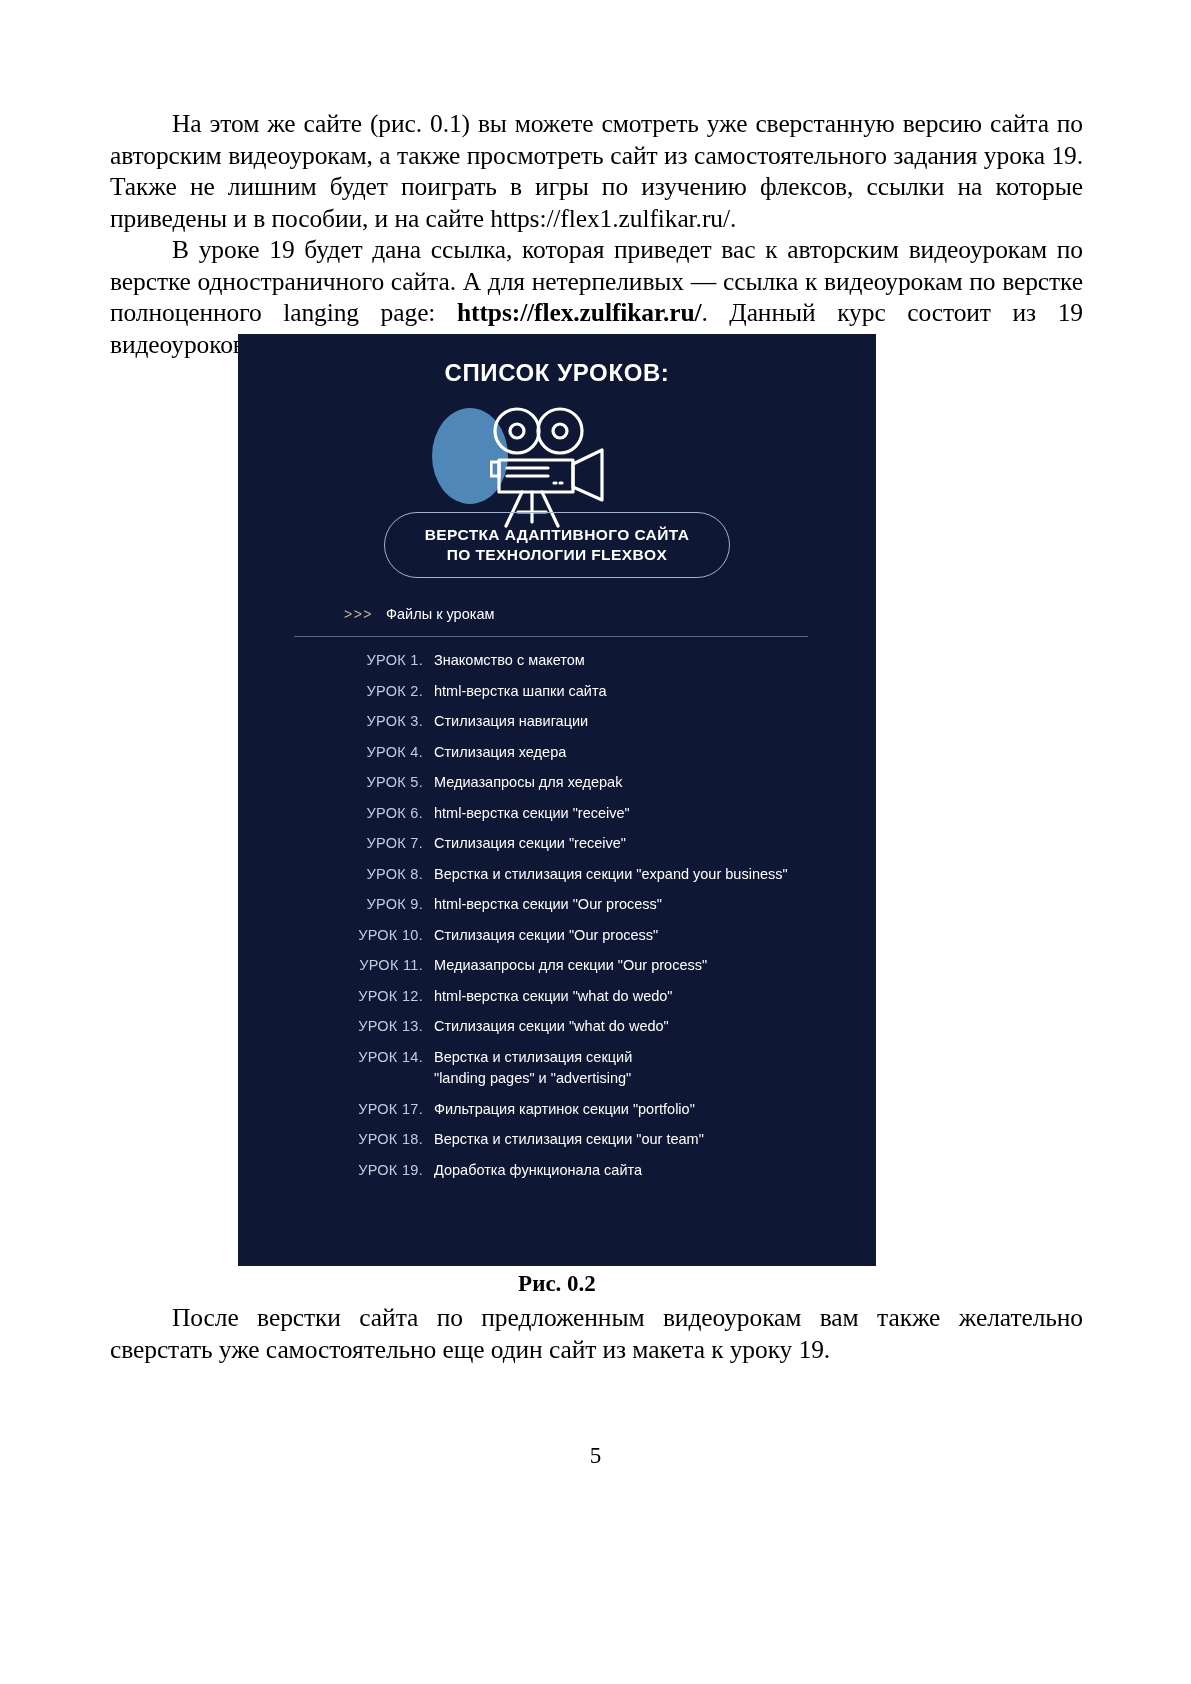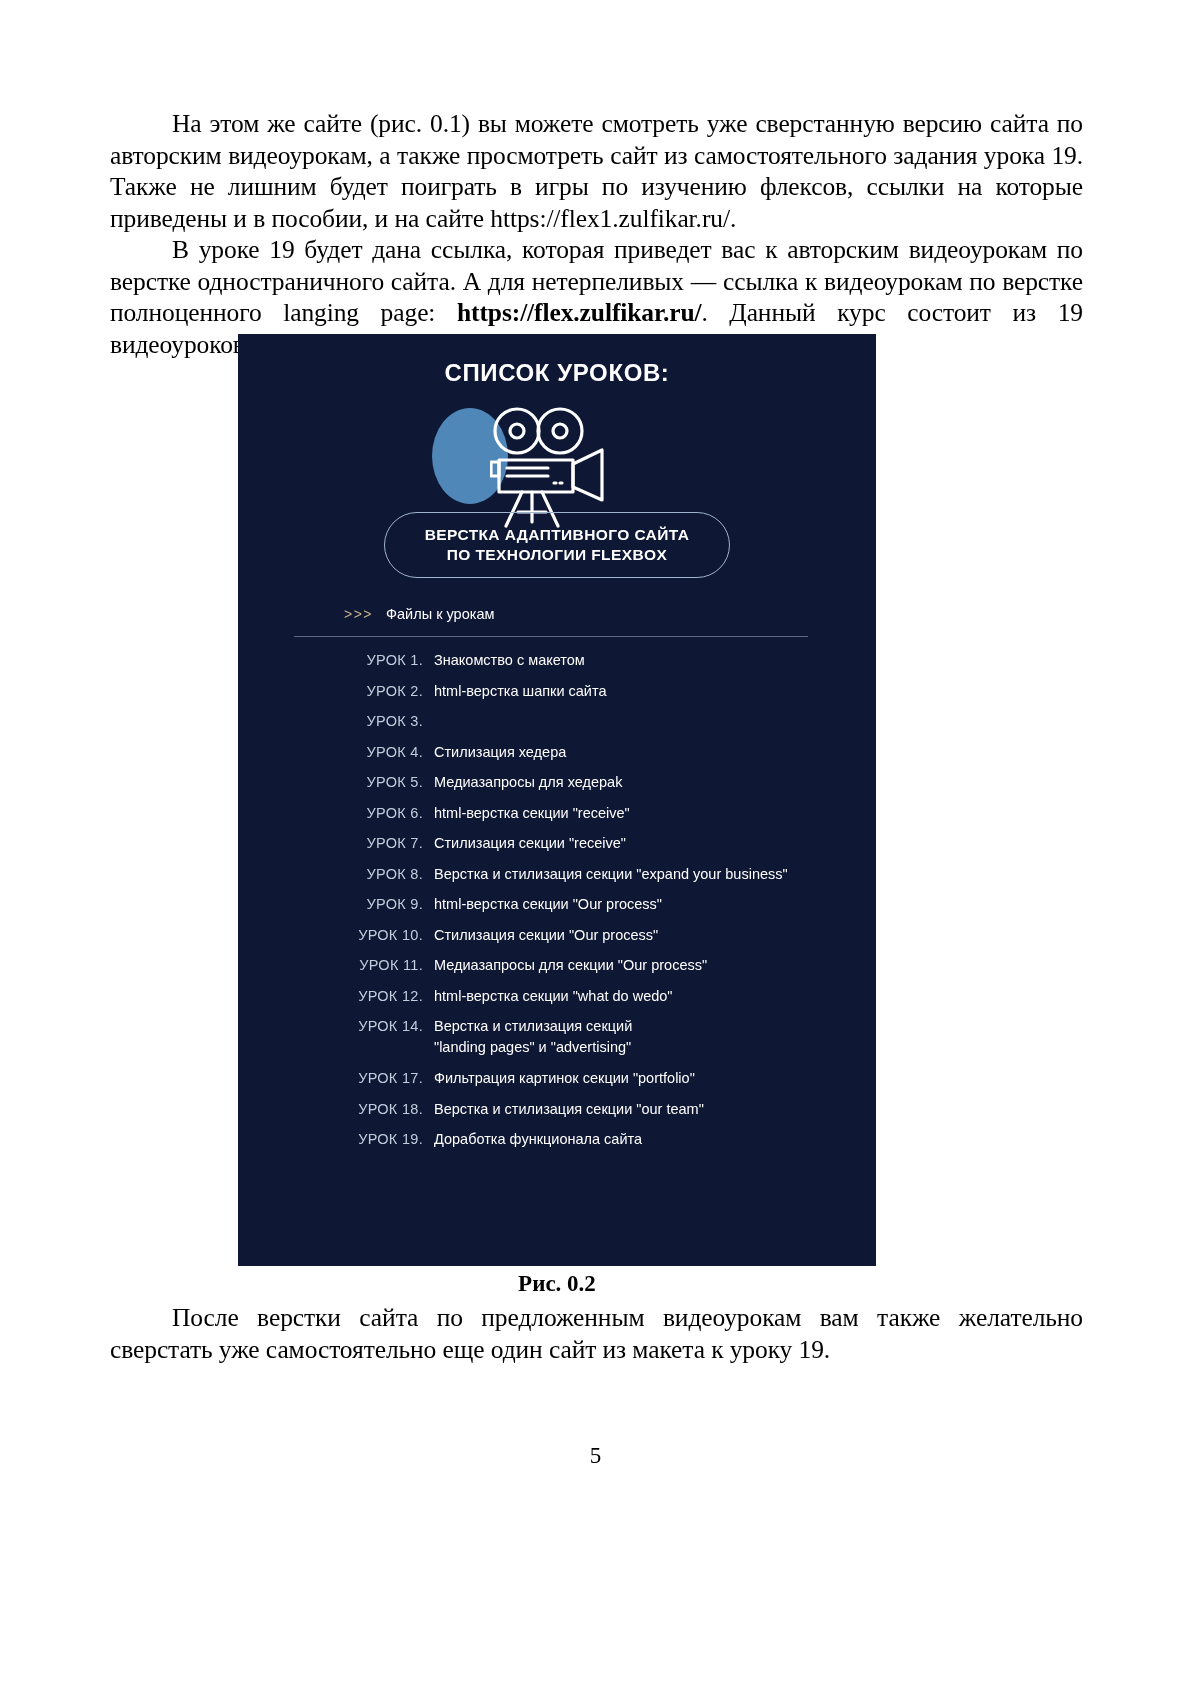--- a/index.html
+++ b/index.html
@@ -257,20 +257,21 @@
         <div class="lesson">
             <span class="lesson-num">УРОК 1.</span>
             <span class="lesson-title">Знакомство с макетом</span>
           </div>
         <div class="lesson">
             <span class="lesson-num">УРОК 2.</span>
             <span class="lesson-title">html-верстка шапки сайта</span>
           </div>
         <div class="lesson">
             <span class="lesson-num">УРОК 3.</span>
+            <span class="lesson-title">Стилизация навигации</span>
           </div>
         <div class="lesson">
             <span class="lesson-num">УРОК 4.</span>
             <span class="lesson-title">Стилизация хедера</span>
           </div>
         <div class="lesson">
             <span class="lesson-num">УРОК 5.</span>
             <span class="lesson-title">Медиазапросы для хедерak</span>
           </div>
         <div class="lesson">
@@ -293,20 +294,24 @@
             <span class="lesson-num">УРОК 10.</span>
             <span class="lesson-title">Стилизация секции "Our process"</span>
           </div>
         <div class="lesson">
             <span class="lesson-num">УРОК 11.</span>
             <span class="lesson-title">Медиазапросы для секции "Our process"</span>
           </div>
         <div class="lesson">
             <span class="lesson-num">УРОК 12.</span>
             <span class="lesson-title">html-верстка секции "what do wedo"</span>
+          </div>
+        <div class="lesson">
+            <span class="lesson-num">УРОК 13.</span>
+            <span class="lesson-title">Стилизация секции "what do wedo"</span>
           </div>
         <div class="lesson two-line">
             <span class="lesson-num">УРОК 14.</span>
             <span class="lesson-title">Верстка и стилизация секций
 "landing pages" и "advertising"</span>
           </div>
         <div class="lesson">
             <span class="lesson-num">УРОК 17.</span>
             <span class="lesson-title">Фильтрация картинок секции "portfolio"</span>
           </div>

